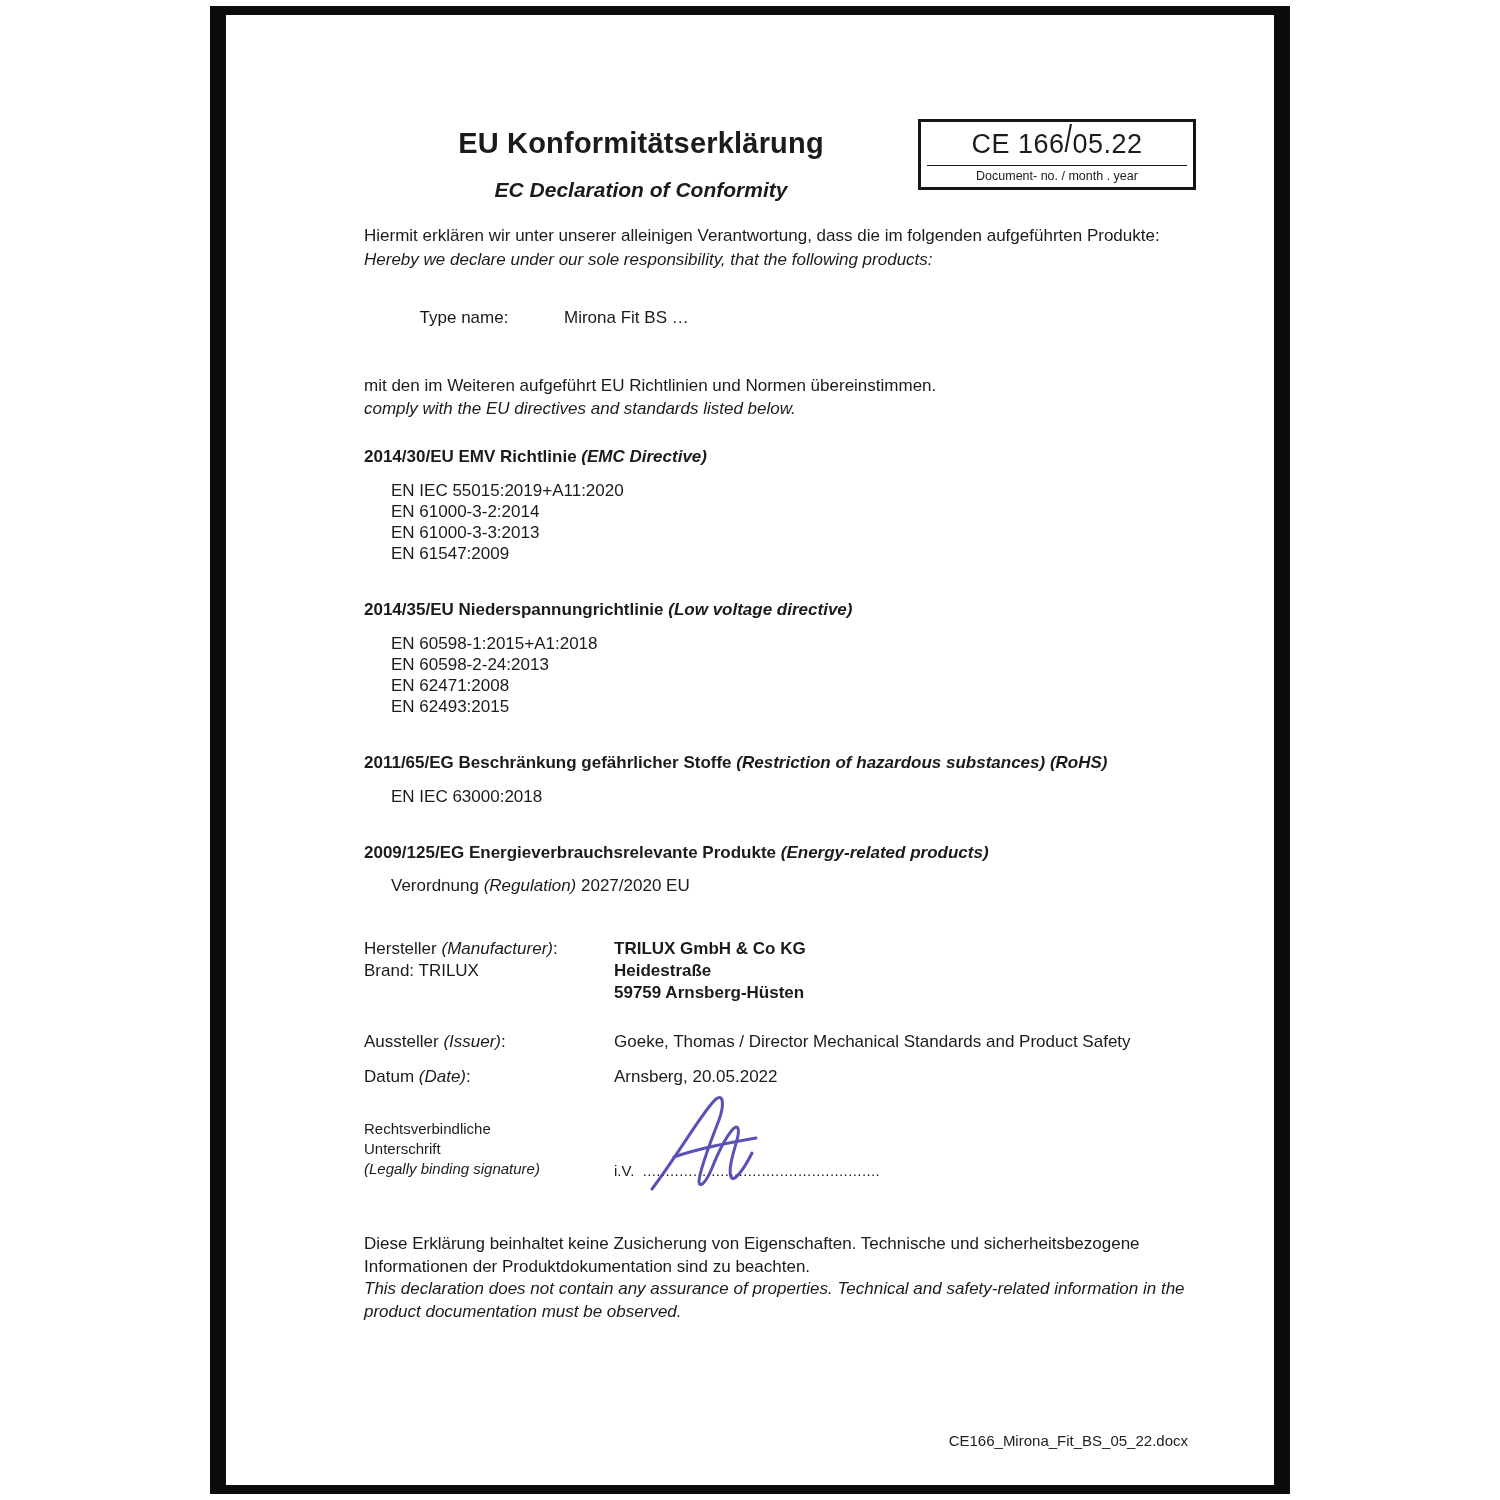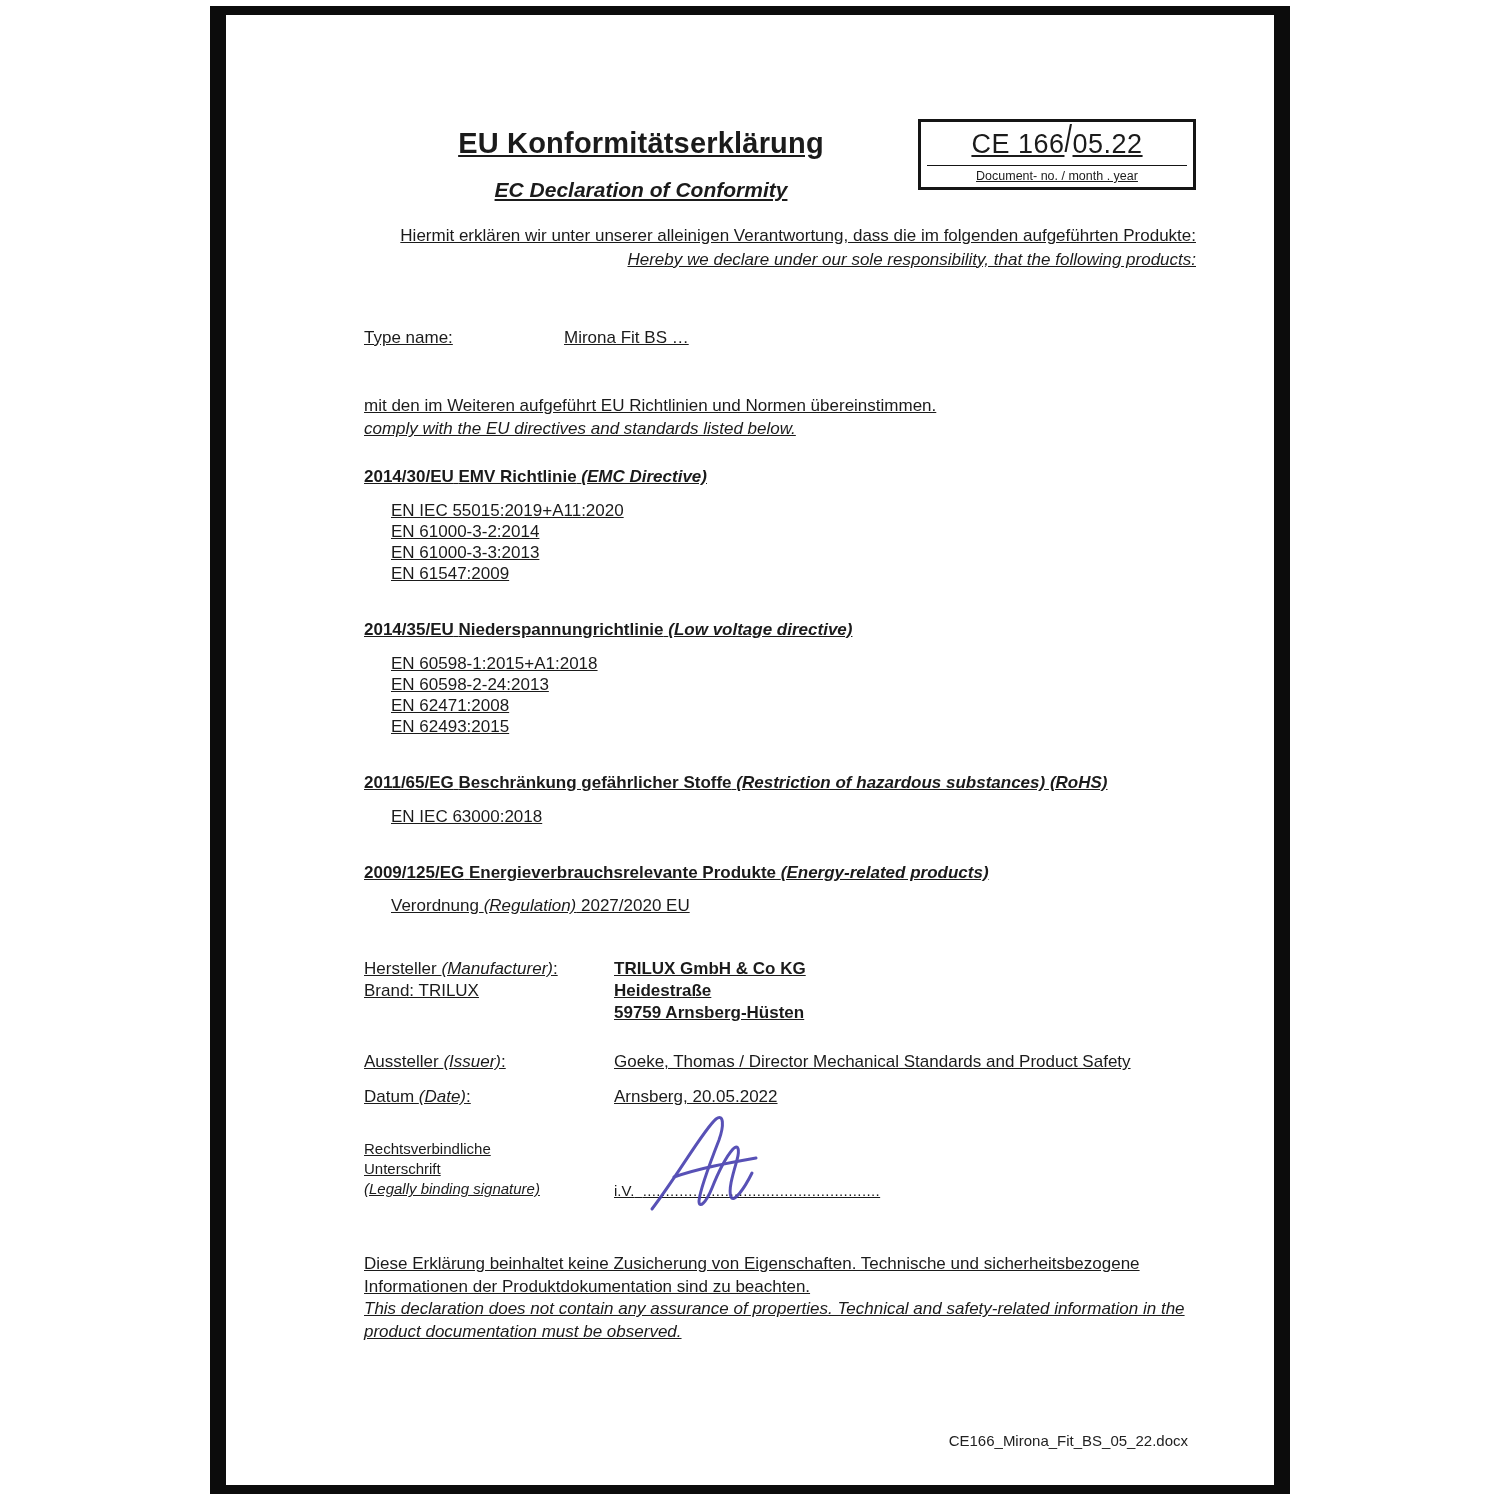--- a/index.html
+++ b/index.html
@@ -1,38 +1,38 @@
 <!DOCTYPE html>
 <html><head>
 <meta charset="utf-8">
 <style>
   * { margin:0; padding:0; box-sizing:border-box; }
   html,body { width:1500px; height:1500px; background:#ffffff; }
   body { font-family:"Liberation Sans", sans-serif; color:#1b1b1b; position:relative; }
 
   .page {
     position:absolute; left:210px; top:6px; width:1080px; height:1488px;
-    background:#fff; border:9px solid #0c0c0c; border-left-width:16px; border-right-width:16px;text-decoration:underline;
+    background:#fff; border:9px solid #0c0c0c; border-left-width:16px; border-right-width:16px;
   }
   .content { padding:104px 78px 0 138px; }
 
   
   .header-row { display:flex; align-items:flex-start; margin-bottom:22px; }
   .titles { flex:1; text-align:center; padding-top:8px; }
   .title-de { font-size:29px; font-weight:bold; letter-spacing:.2px; }
   .title-en { font-size:21px; font-weight:bold; font-style:italic; margin-top:18px; }
   .ce-box { width:278px; border:3px solid #151515; text-align:center; padding:7px 6px 4px; }
   .ce-number { font-size:27px; letter-spacing:.5px; white-space:nowrap; }
   .ce-slash { display:inline-block; transform:scaleY(1.45) translateY(-1px); transform-origin:50% 75%; }
   .ce-caption { font-size:12.5px; margin-top:5px; border-top:1.5px solid #151515; padding-top:3px; }
 
   
   .bt { font-size:17px; line-height:1.4; }
-  .intro { margin-bottom:56px;text-align:right; }
-  .type-row { display:flex; font-size:17px; margin-bottom:46px; }
+  .intro { margin-bottom:36px; }
+  .type-row { display:flex; font-size:17px; margin-bottom:46px;text-align:center; }
   .type-row .lbl { width:200px; flex-shrink:0; }
   .comply { margin-bottom:26px; }
 
   .sec { margin-bottom:36px; }
   .sec-head { font-size:17px; font-weight:bold; margin-bottom:13px; }
   .standards { padding-left:27px; }
   .standards div { font-size:17px; line-height:21px; }
   .sec-note { padding-left:27px; font-size:17px; }
 
   .mfr-row { display:flex; font-size:17px; line-height:1.3; margin-top:42px; margin-bottom:28px; }

